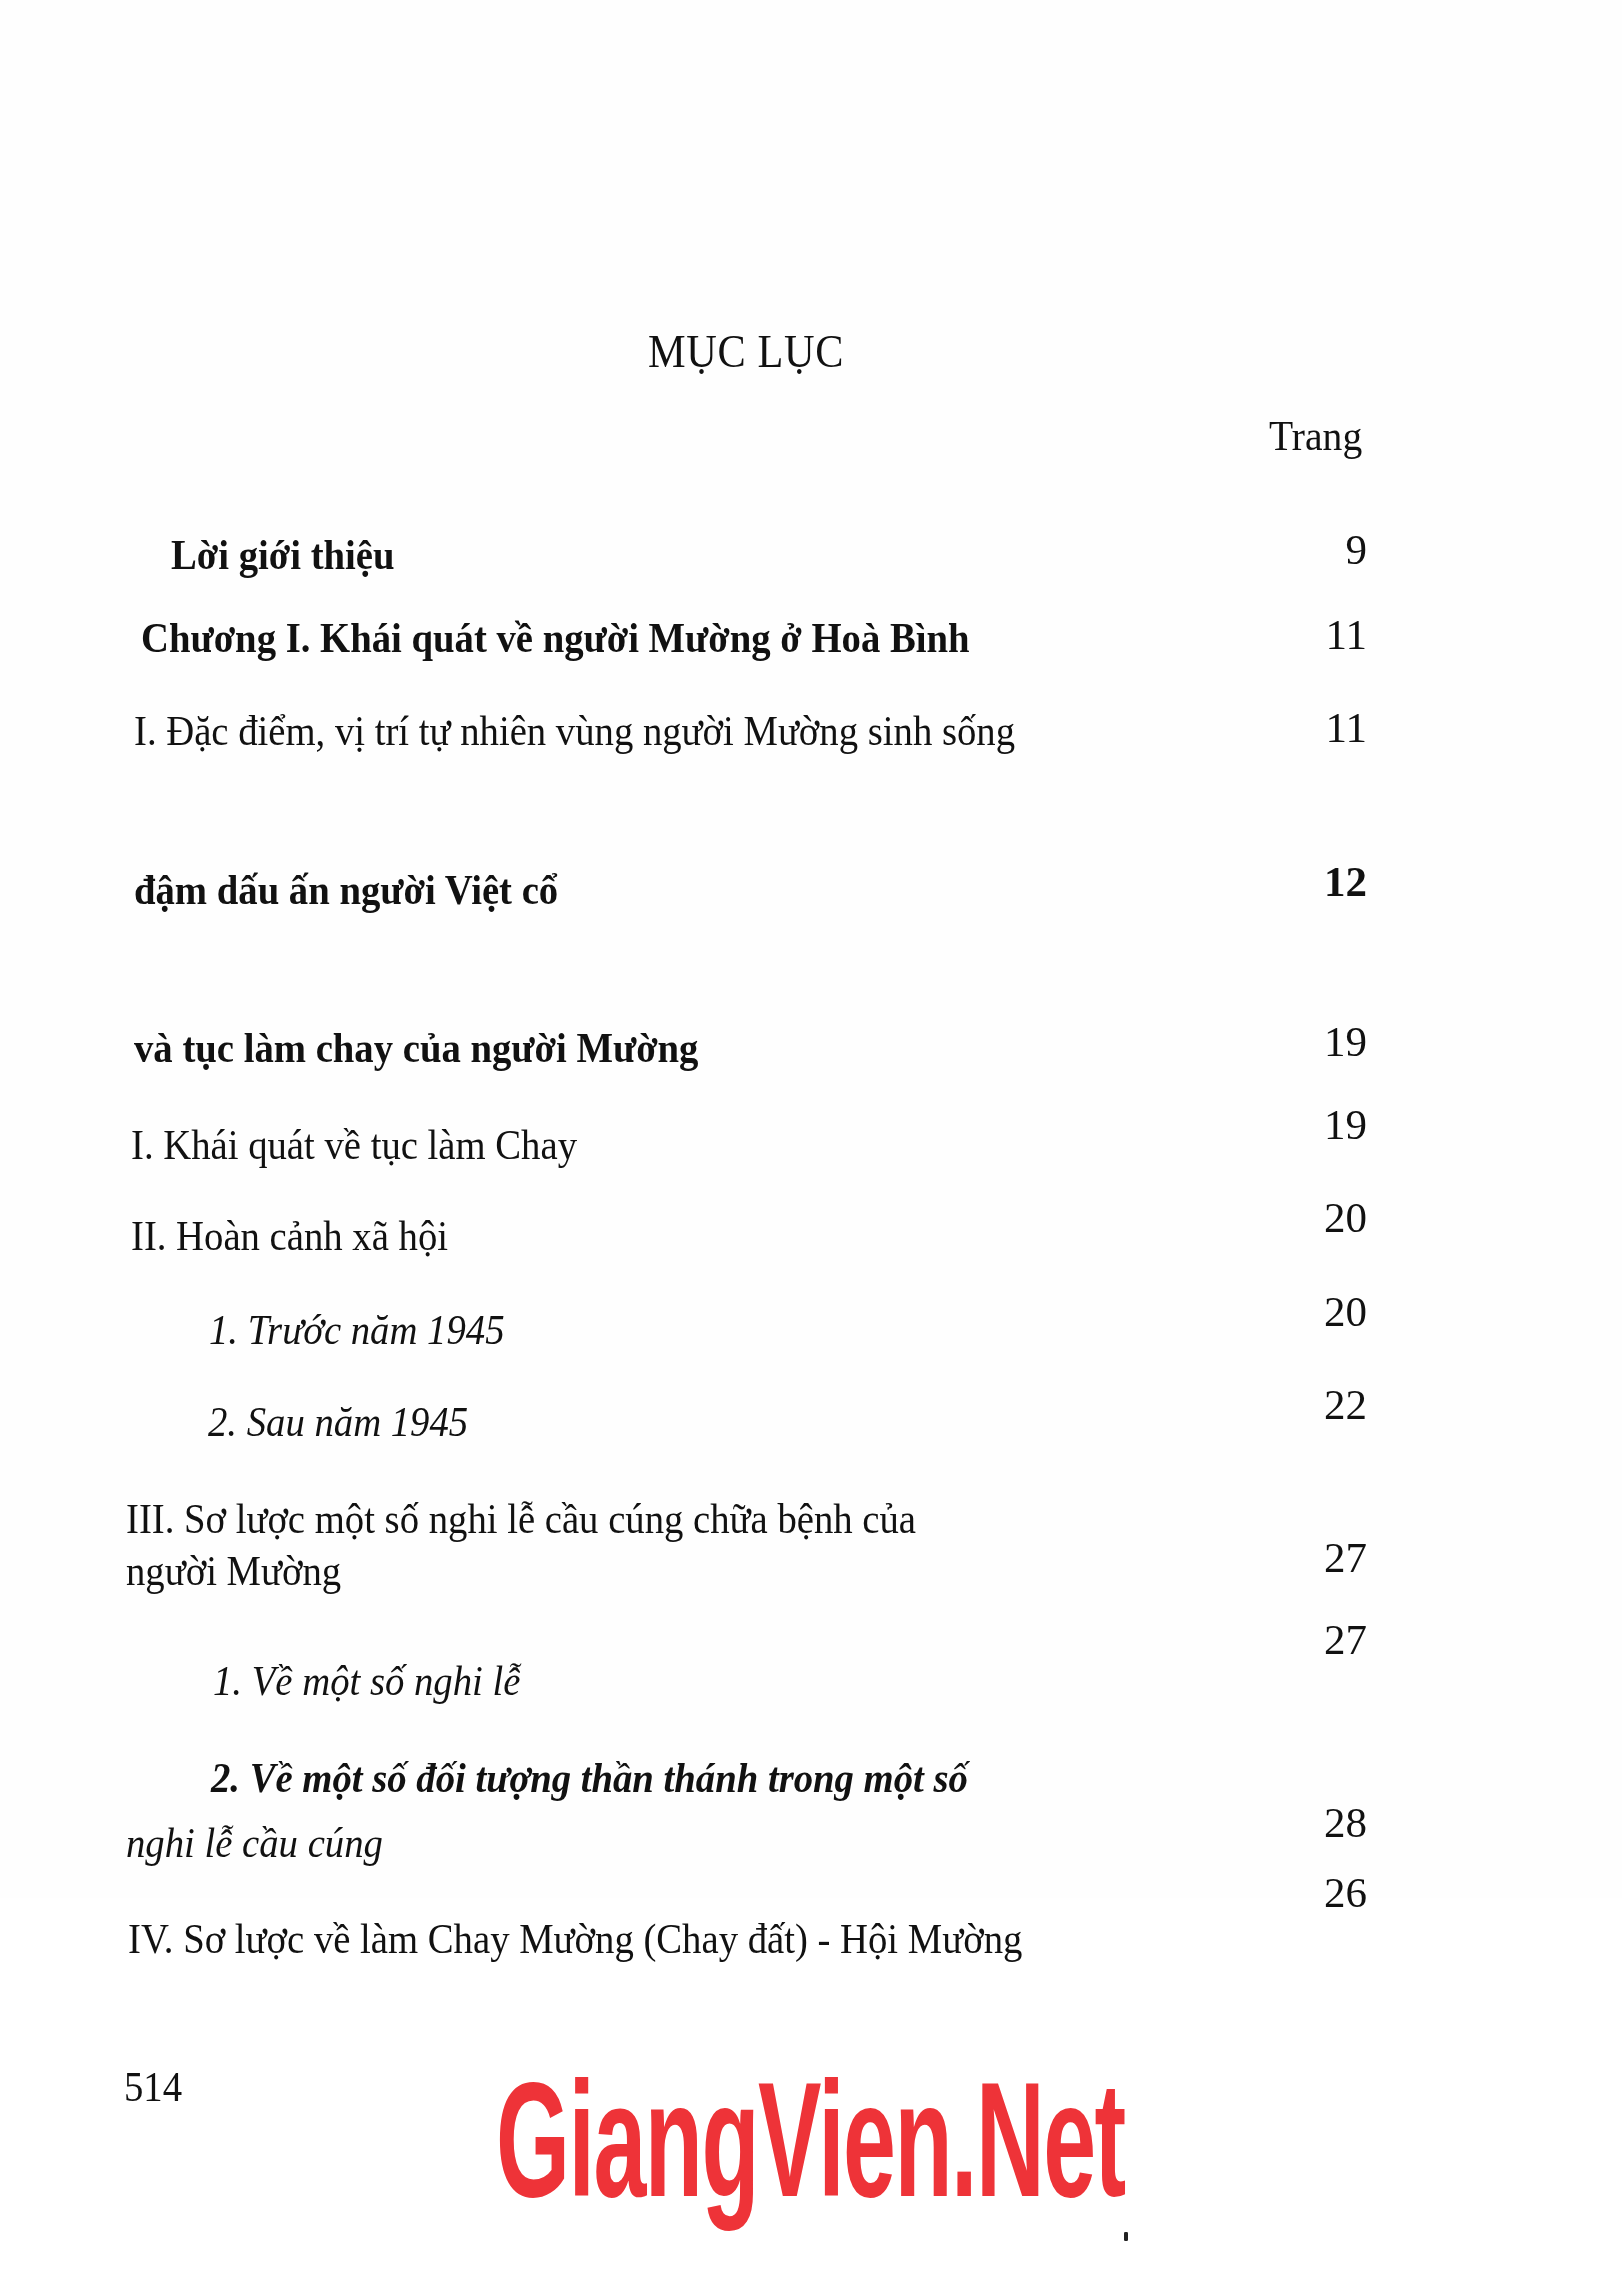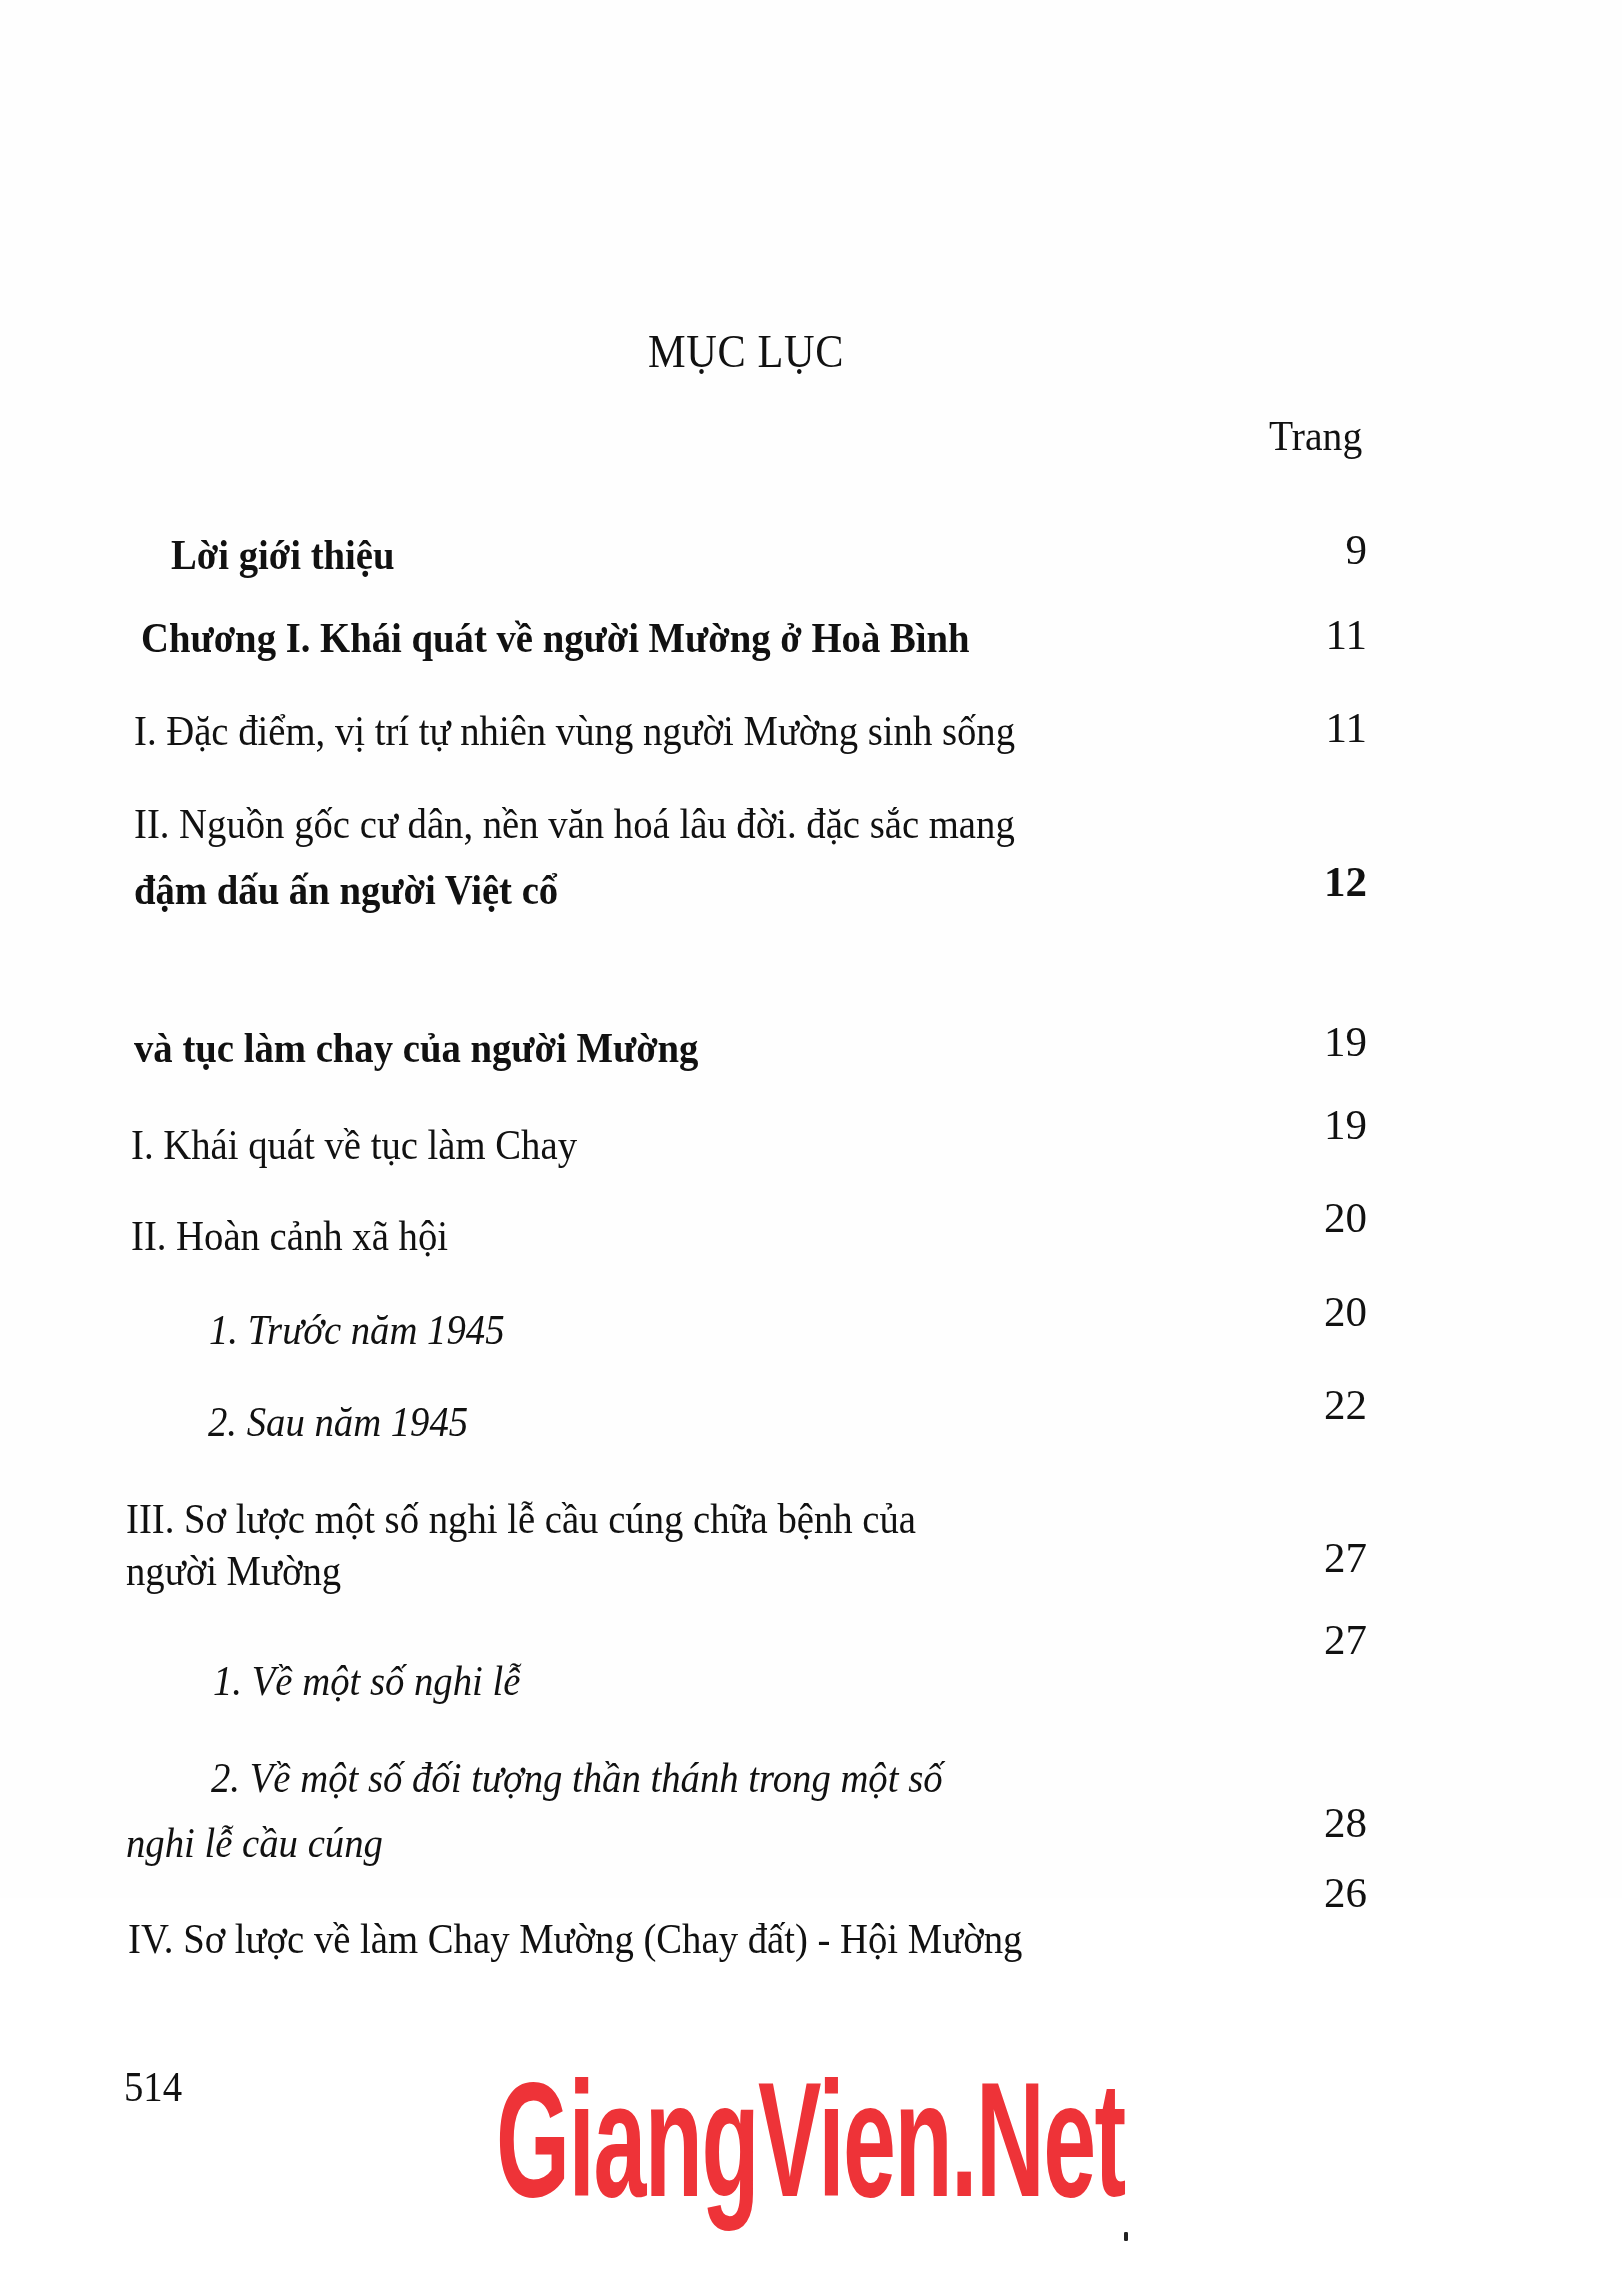--- a/index.html
+++ b/index.html
@@ -117,23 +117,20 @@
   <div class="row" style="top:612px;">
     <span class="txt bold" style="left:141px;">Chương I. Khái quát về người Mường ở Hoà Bình</span>
     <span class="num" style="top:-2.6px;">11</span>
   </div>
 
   <div class="row" style="top:705px;">
     <span class="txt" style="left:134px;">I. Đặc điểm, vị trí tự nhiên vùng người Mường sinh sống</span>
     <span class="num" style="top:-2.6px;">11</span>
   </div>
 
-  <div class="row" style="top:798px;">
-    <span class="txt" style="left:134px;">II. Nguồn gốc cư dân, nền văn hoá lâu đời. đặc sắc mang</span>
-  </div>
   <div class="row" style="top:864px;font-weight:bold;">
     <span class="txt" style="left:134px;">đậm dấu ấn người Việt cổ</span>
     <span class="num" style="top:-7.9px;">12</span>
   </div>
 
   <div class="row" style="top:1022px;">
     <span class="txt bold" style="left:134px;">và tục làm chay của người Mường</span>
     <span class="num" style="top:-6.5px;">19</span>
   </div>
 
@@ -163,21 +160,21 @@
   <div class="row" style="top:1545px;">
     <span class="txt" style="left:126px;">người Mường</span>
     <span class="num" style="top:-13px;">27</span>
   </div>
 
   <div class="row" style="top:1655px;">
     <span class="txt italic" style="left:213px;">1. Về một số nghi lễ</span>
     <span class="num" style="top:-41px;">27</span>
   </div>
 
-  <div class="row" style="top:1752px;">
+  <div class="row" style="top:1752px;font-weight:bold;">
     <span class="txt italic" style="left:211px;">2. Về một số đối tượng thần thánh trong một số</span>
   </div>
   <div class="row" style="top:1817px;">
     <span class="txt italic" style="left:126px;">nghi lễ cầu cúng</span>
     <span class="num" style="top:-19.6px;">28</span>
   </div>
 
   <div class="row" style="top:1913px;">
     <span class="txt" style="left:128px;">IV. Sơ lược về làm Chay Mường (Chay đất) - Hội Mường</span>
     <span class="num" style="top:-46px;">26</span>

